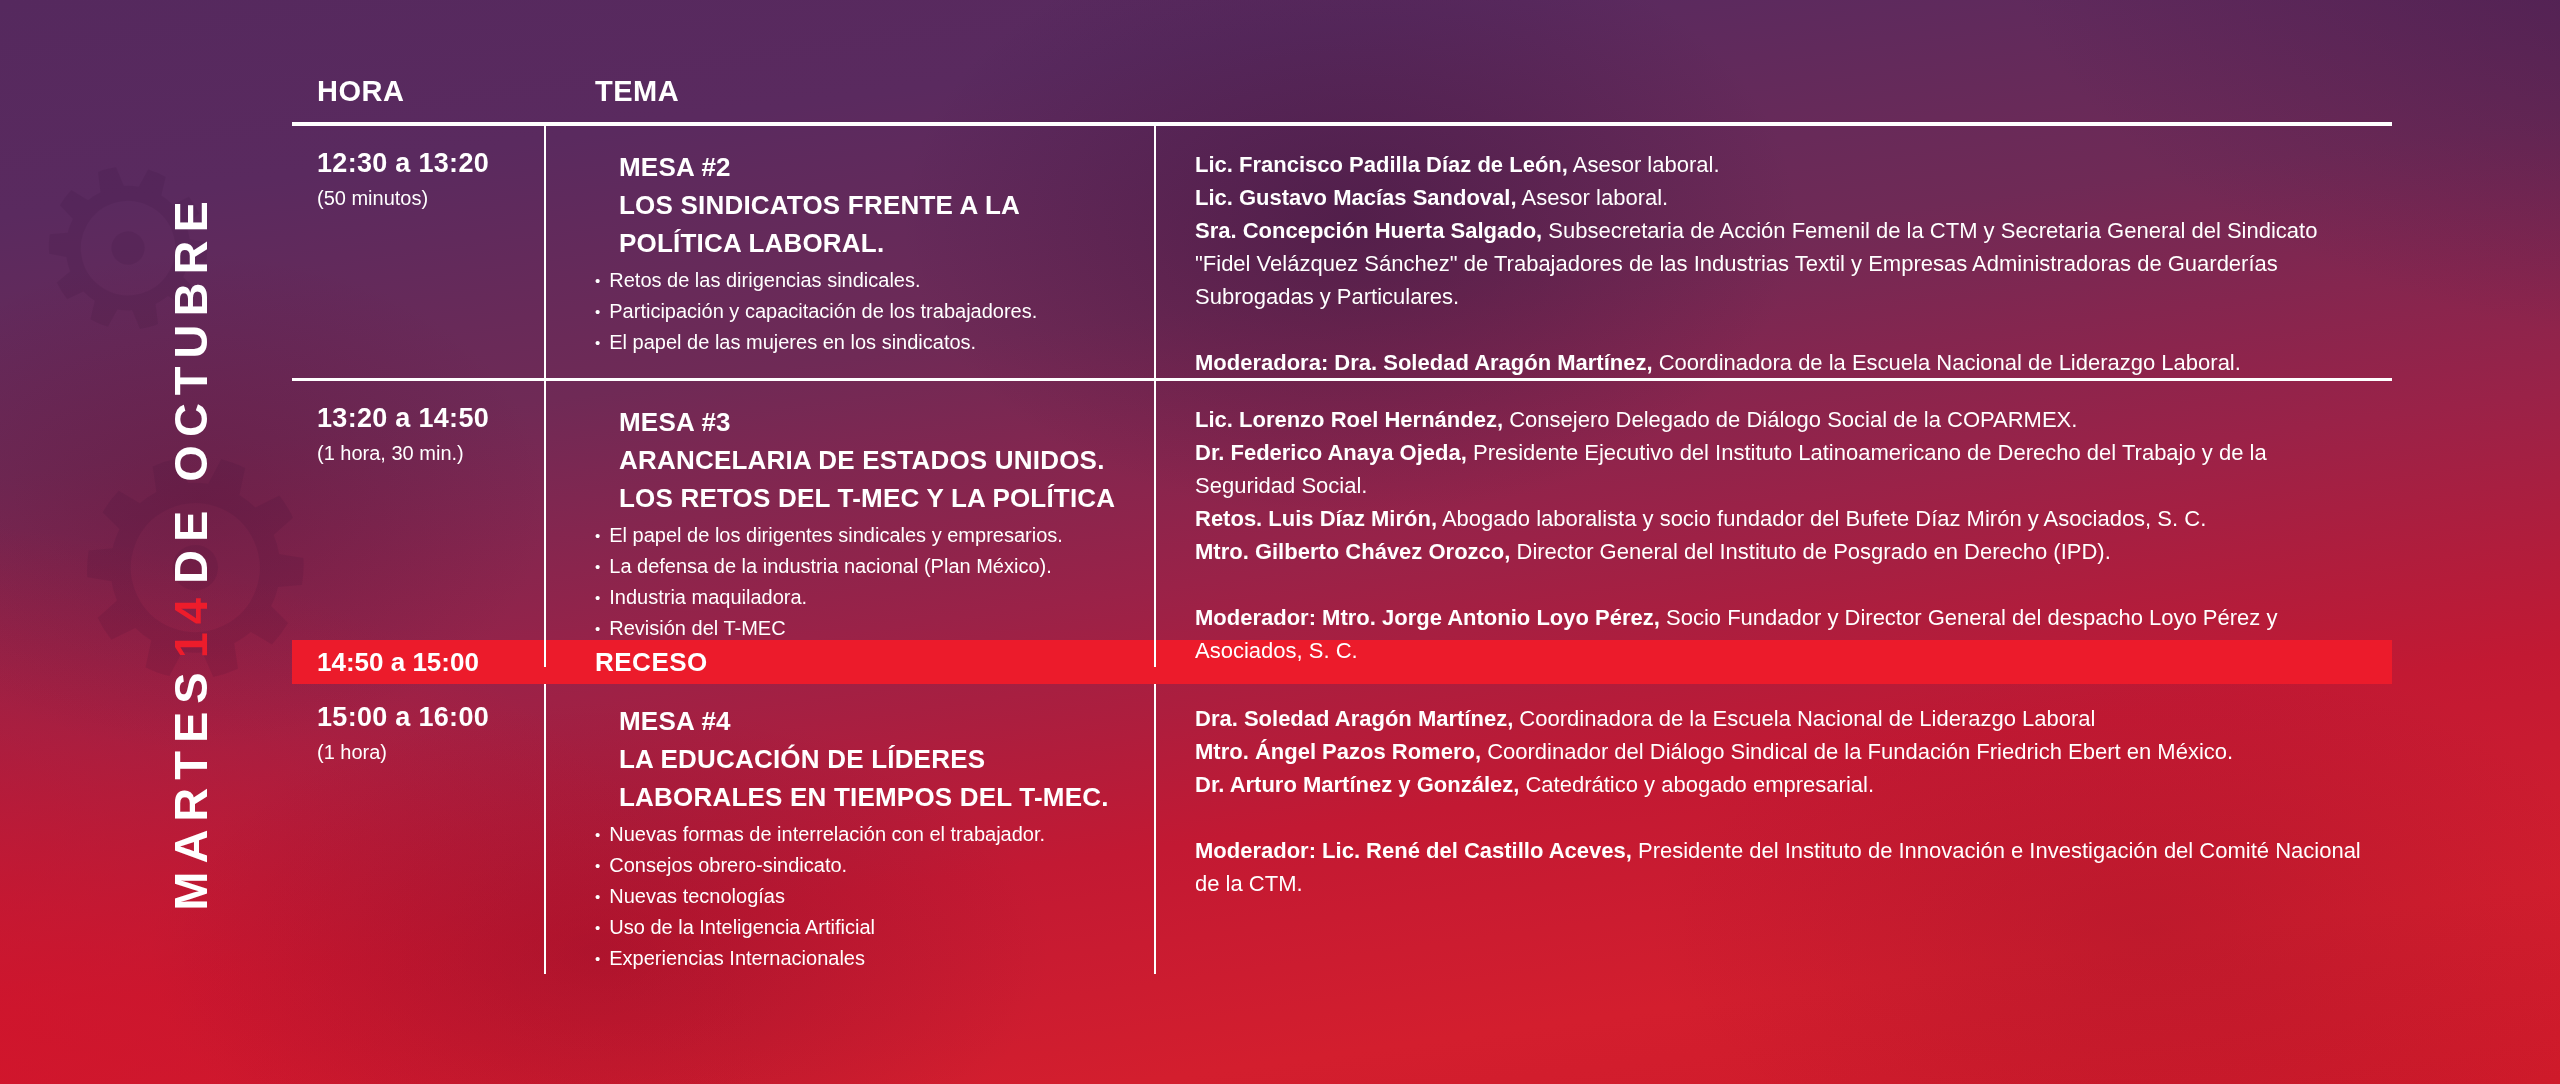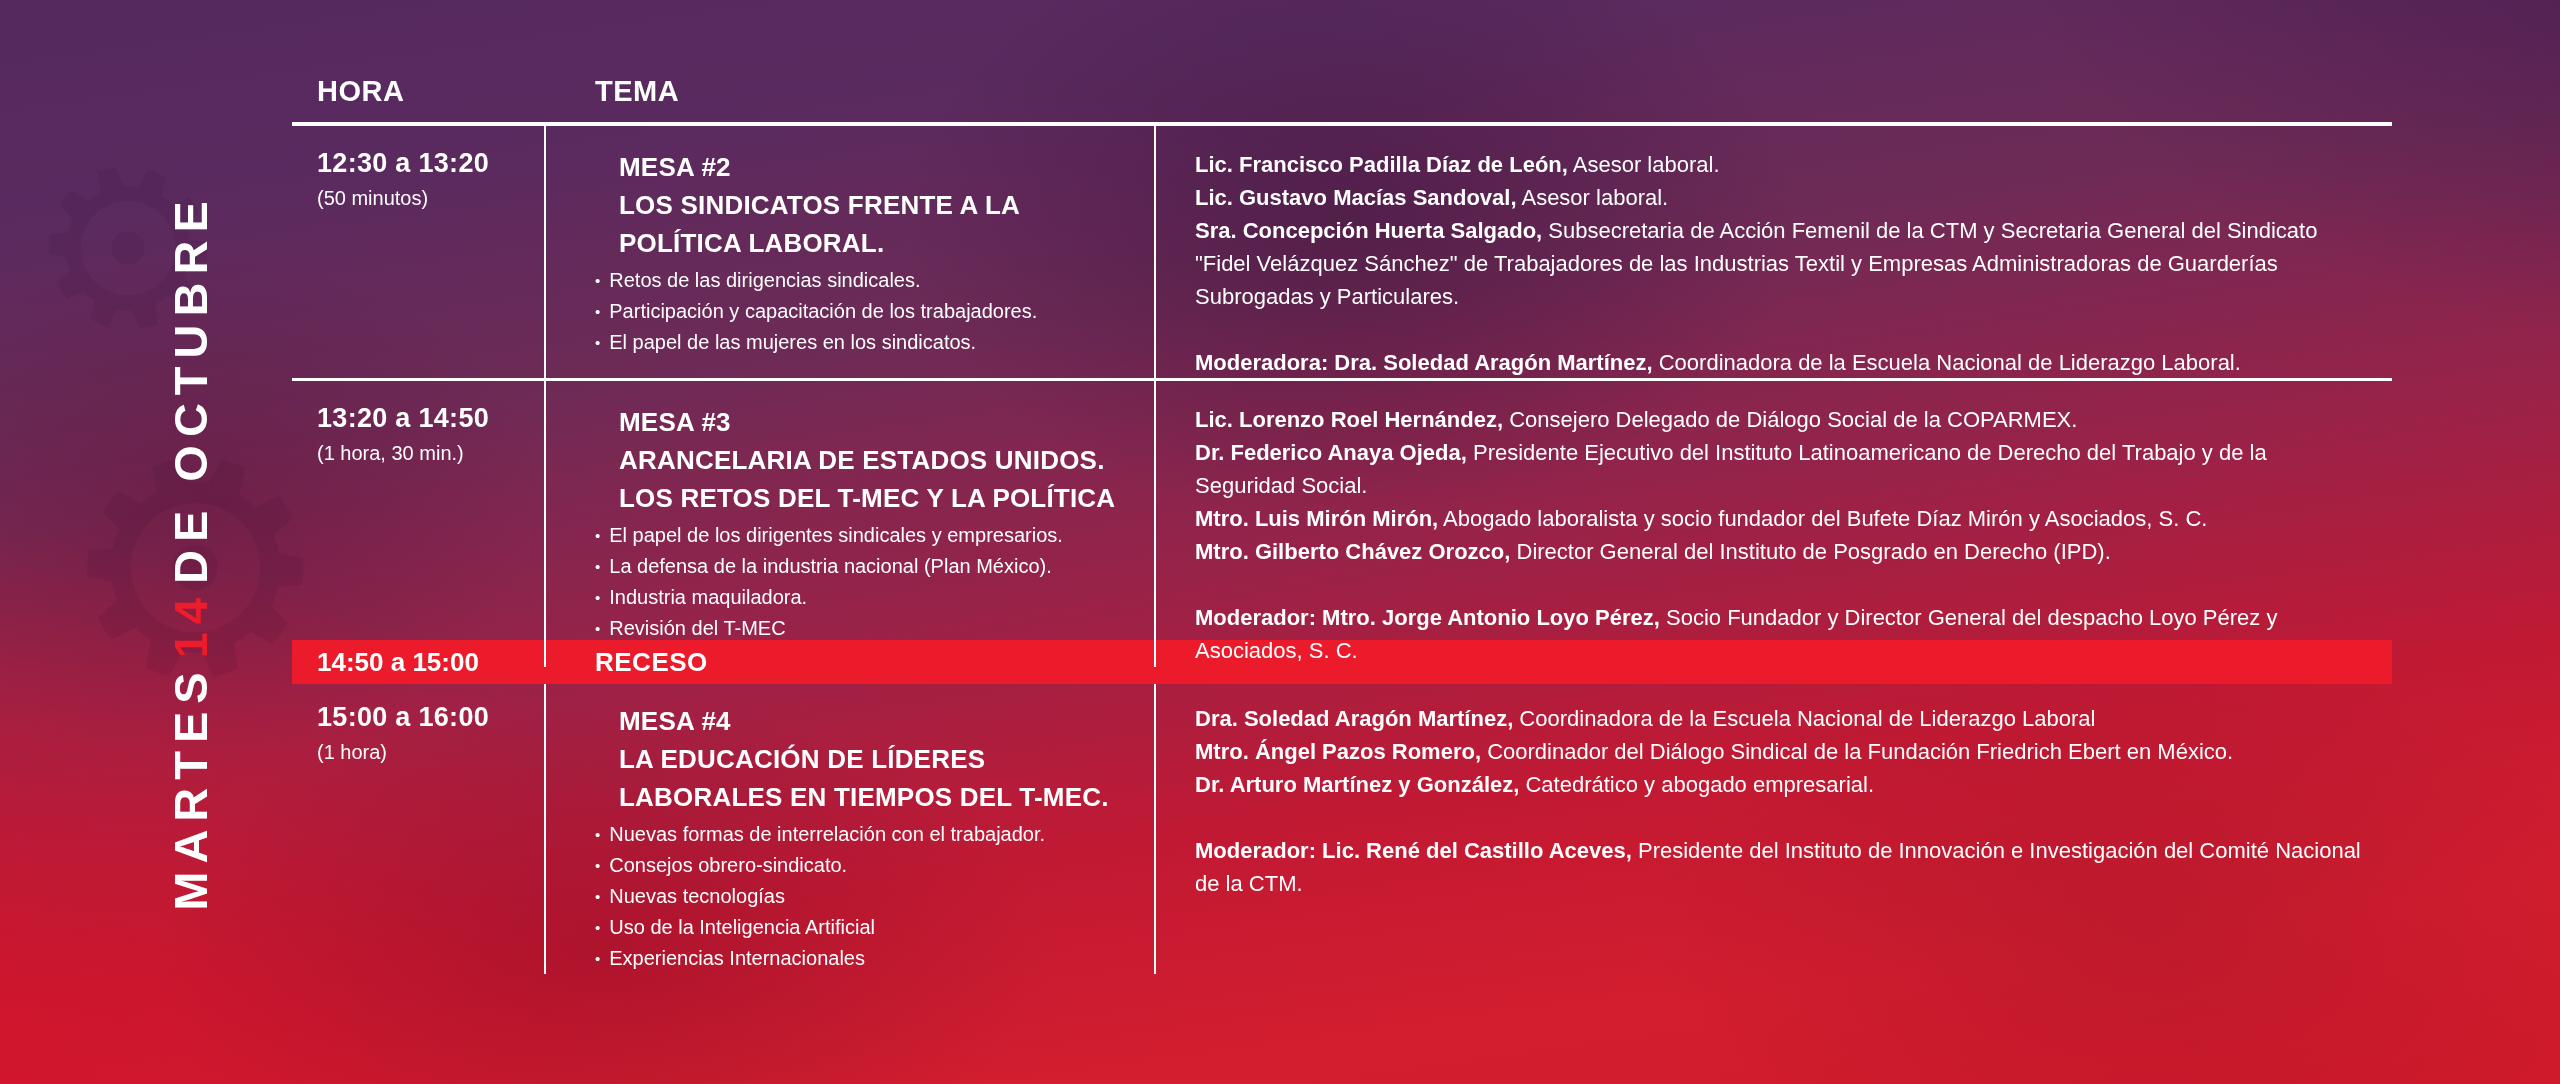--- a/index.html
+++ b/index.html
@@ -136,21 +136,21 @@
               </div>
               <div class="bullet">
                 <span class="dot">•</span>
                 <span class="btext">Revisión del T-MEC</span>
               </div>
             </div>
           </div>
           <div class="cell c3">
             <div class="sp-line"><b>Lic. Lorenzo Roel Hernández,</b><span> Consejero Delegado de Diálogo Social de la COPARMEX.</span></div>
             <div class="sp-line"><b>Dr. Federico Anaya Ojeda,</b><span> Presidente Ejecutivo del Instituto Latinoamericano de Derecho del Trabajo y de la Seguridad Social.</span></div>
-            <div class="sp-line"><b>Mtro. Luis Mirón Mirón,</b><span> Abogado laboralista y socio fundador del Bufete Díaz Mirón y Asociados, S. C.</span></div>
+            <div class="sp-line"><b>Retos. Luis Díaz Mirón,</b><span> Abogado laboralista y socio fundador del Bufete Díaz Mirón y Asociados, S. C.</span></div>
             <div class="sp-line"><b>Mtro. Gilberto Chávez Orozco,</b><span> Director General del Instituto de Posgrado en Derecho (IPD).</span></div>
             <div class="sp-gap"></div>
             <div class="sp-line"><b>Moderador: Mtro. Jorge Antonio Loyo Pérez,</b><span> Socio Fundador y Director General del despacho Loyo Pérez y Asociados, S. C.</span></div>
           </div>
         </div>
         <div class="break">
           <div class="btime">14:50 a 15:00</div>
           <div class="blabel">RECESO</div>
         </div>
         <div class="row s4">

